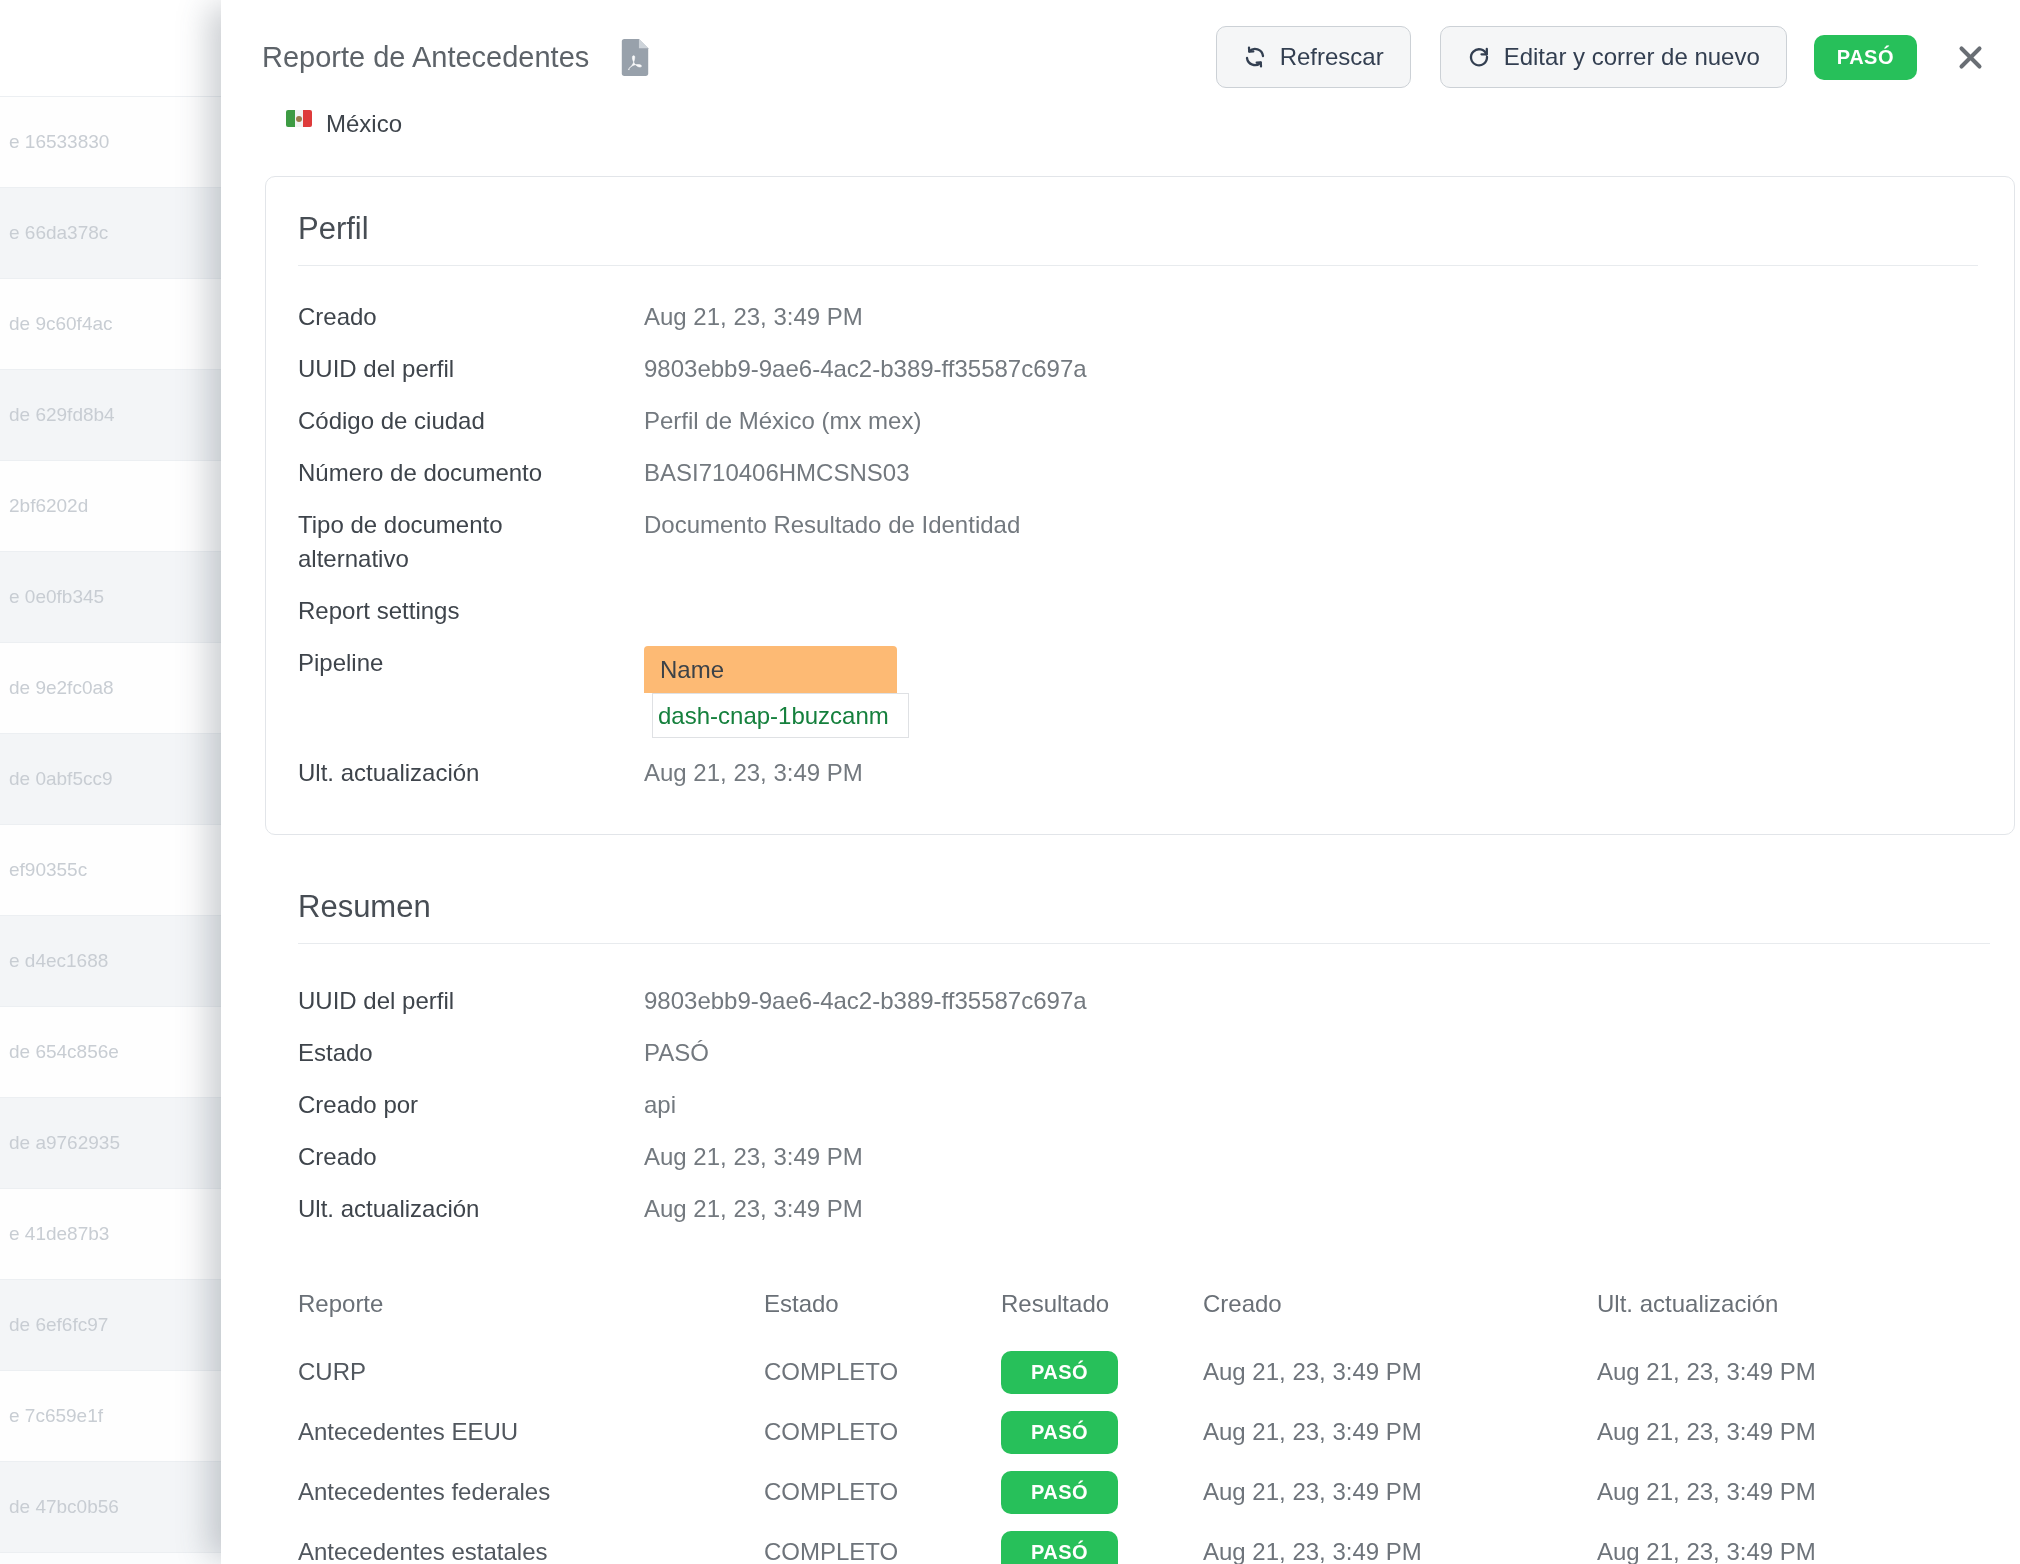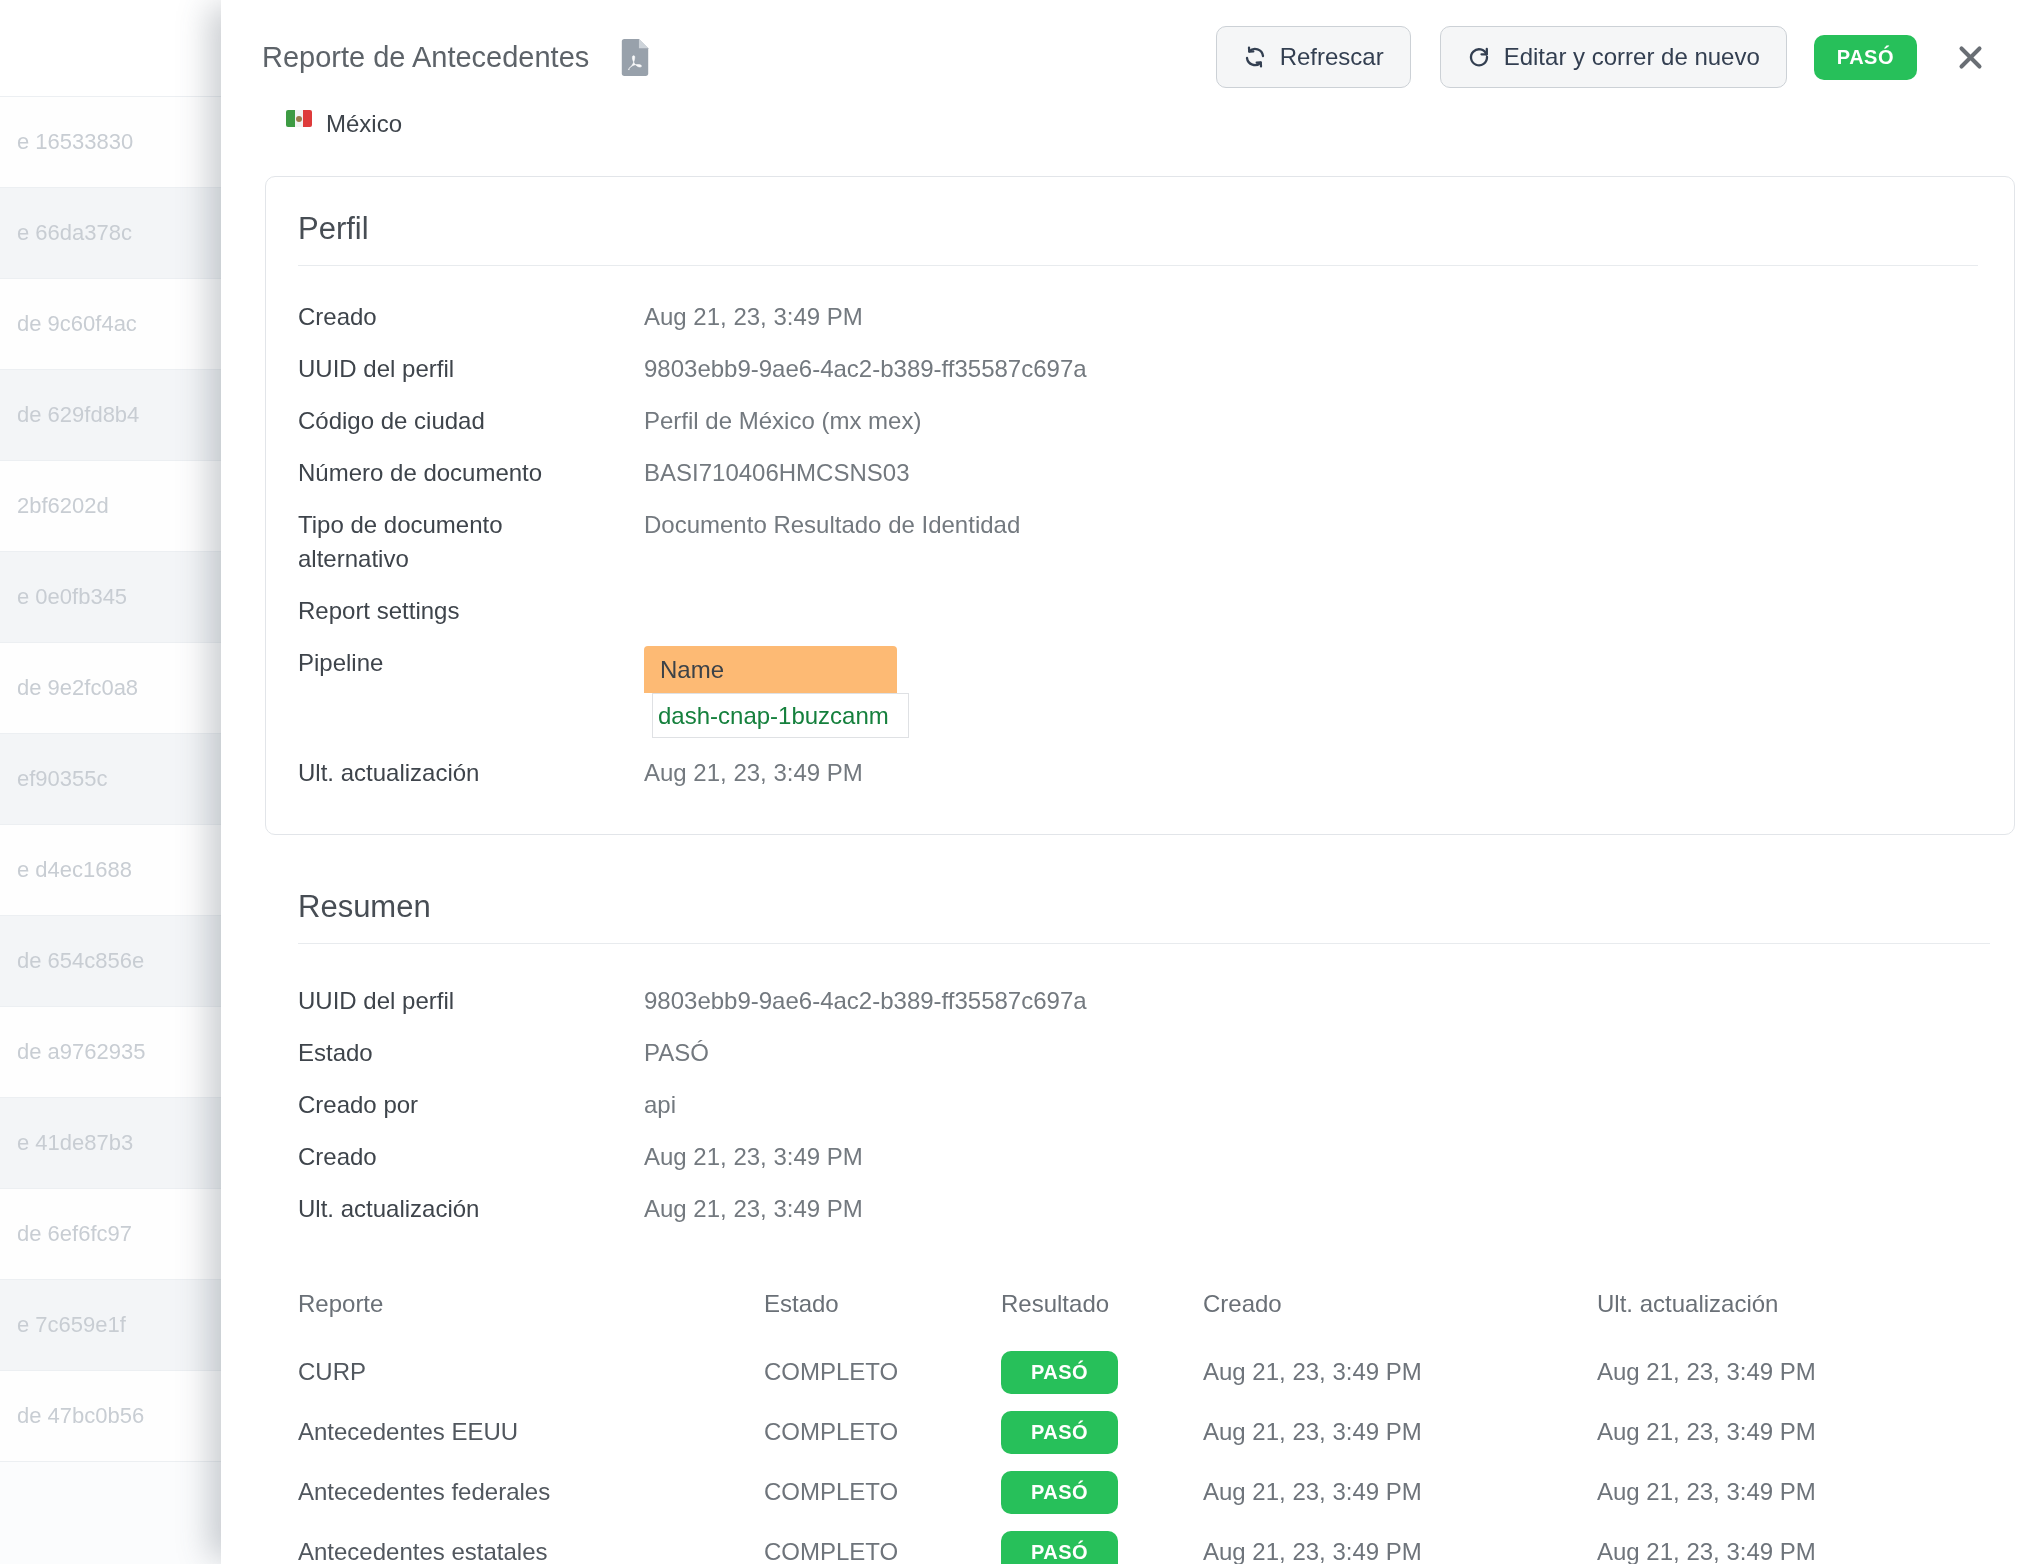--- a/index.html
+++ b/index.html
@@ -3,22 +3,22 @@
 <meta charset="utf-8">
 <style>
   * { margin:0; padding:0; box-sizing:border-box; }
   html,body { width:2020px; height:1564px; background:#fff; font-family:"Liberation Sans", sans-serif; }
   #screen { position:relative; width:2020px; height:1564px; overflow:hidden; background:#fff; }
 
   
   .sidebar { position:absolute; left:0; top:0; width:221px; height:1564px; background:#fbfcfd; }
   .sb-spacer { height:97px; background:#fff; border-bottom:1px solid #eceff2; }
   .sb-list { }
-  .sb-item { height:91px; display:flex; align-items:center; padding-left:17px;
-             font-size:22px; color:#c8cdd3; background:#fefefe; border-bottom:1px solid #eceff2;
+  .sb-item { height:91px; display:flex; align-items:center; padding-left:9px;
+             font-size:19px; color:#c8cdd3; background:#fefefe; border-bottom:1px solid #eceff2;
              white-space:nowrap; overflow:hidden; }
   .sb-item:nth-child(even) { background:#f3f5f7; }
 
   
   .main { position:absolute; left:221px; top:0; width:1799px; height:1564px; background:#fff;
           box-shadow:-18px 0 30px -6px rgba(70,80,92,0.28); overflow:hidden; }
 
   .hdr { display:flex; align-items:center; padding:26px 30px 0 41px; }
   .hdr-title { font-size:29px; color:#5d6369; }
   .pdf-btn { margin-left:30px; display:flex; align-items:center; cursor:pointer; }
@@ -81,20 +81,21 @@
   <div class="sidebar">
     <div class="sb-spacer"></div>
     <div class="sb-list">
       <div class="sb-item">e 16533830</div>
       <div class="sb-item">e 66da378c</div>
       <div class="sb-item">de 9c60f4ac</div>
       <div class="sb-item">de 629fd8b4</div>
       <div class="sb-item">2bf6202d</div>
       <div class="sb-item">e 0e0fb345</div>
       <div class="sb-item">de 9e2fc0a8</div>
+      <div class="sb-item">de 0abf5cc9</div>
       <div class="sb-item">ef90355c</div>
       <div class="sb-item">e d4ec1688</div>
       <div class="sb-item">de 654c856e</div>
       <div class="sb-item">de a9762935</div>
       <div class="sb-item">e 41de87b3</div>
       <div class="sb-item">de 6ef6fc97</div>
       <div class="sb-item">e 7c659e1f</div>
       <div class="sb-item">de 47bc0b56</div>
     </div>
   </div>

